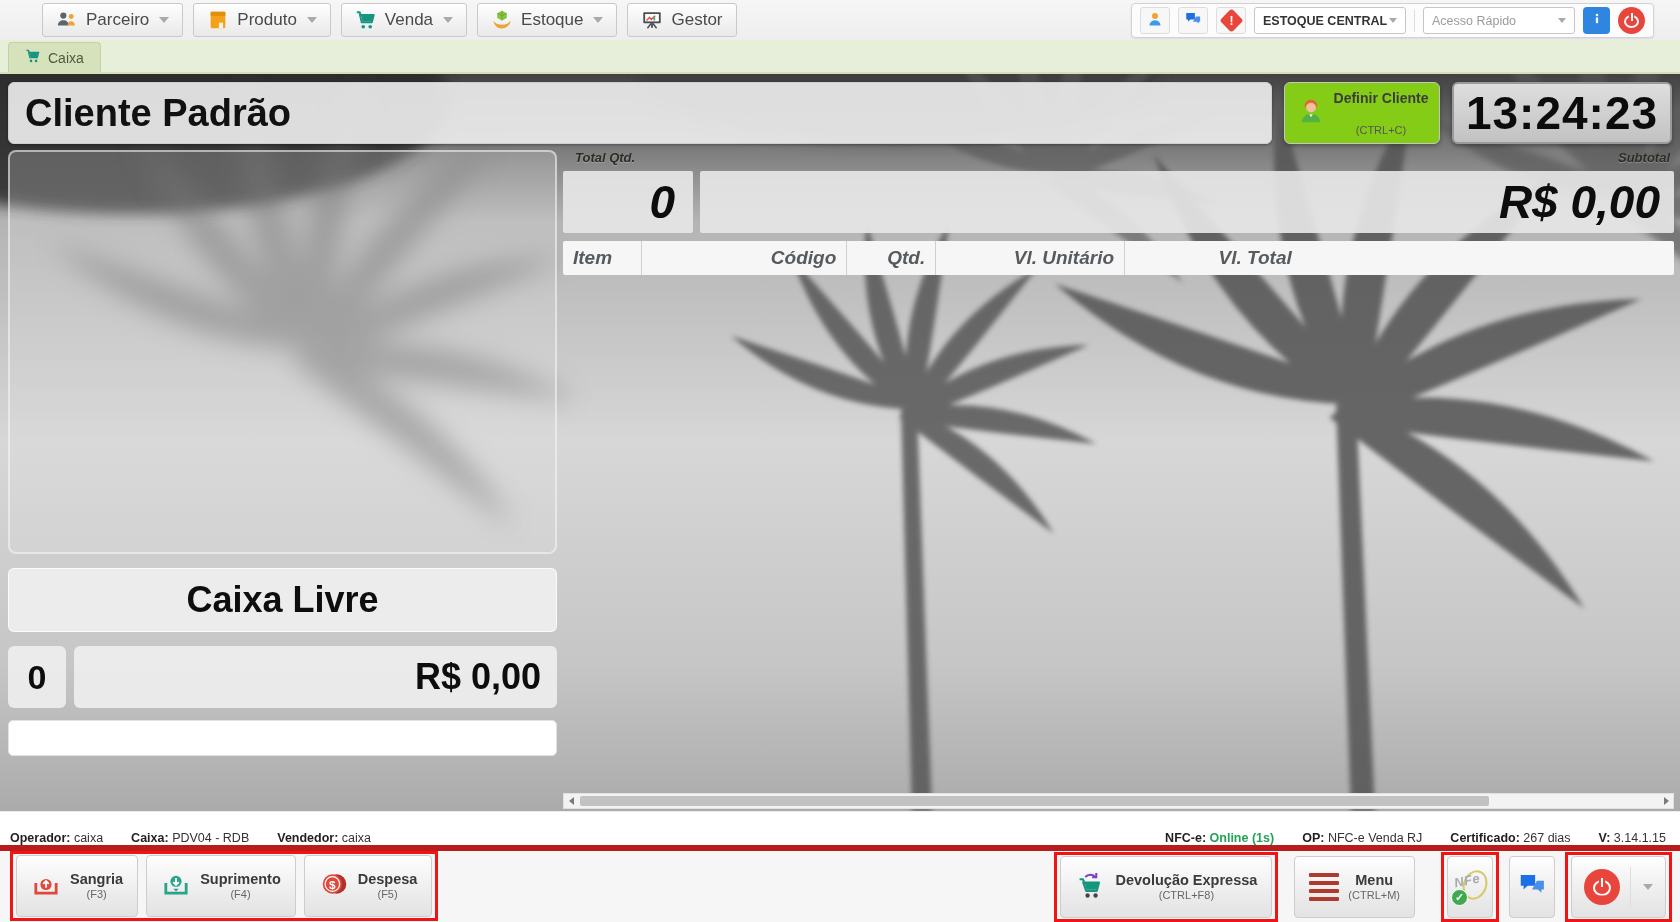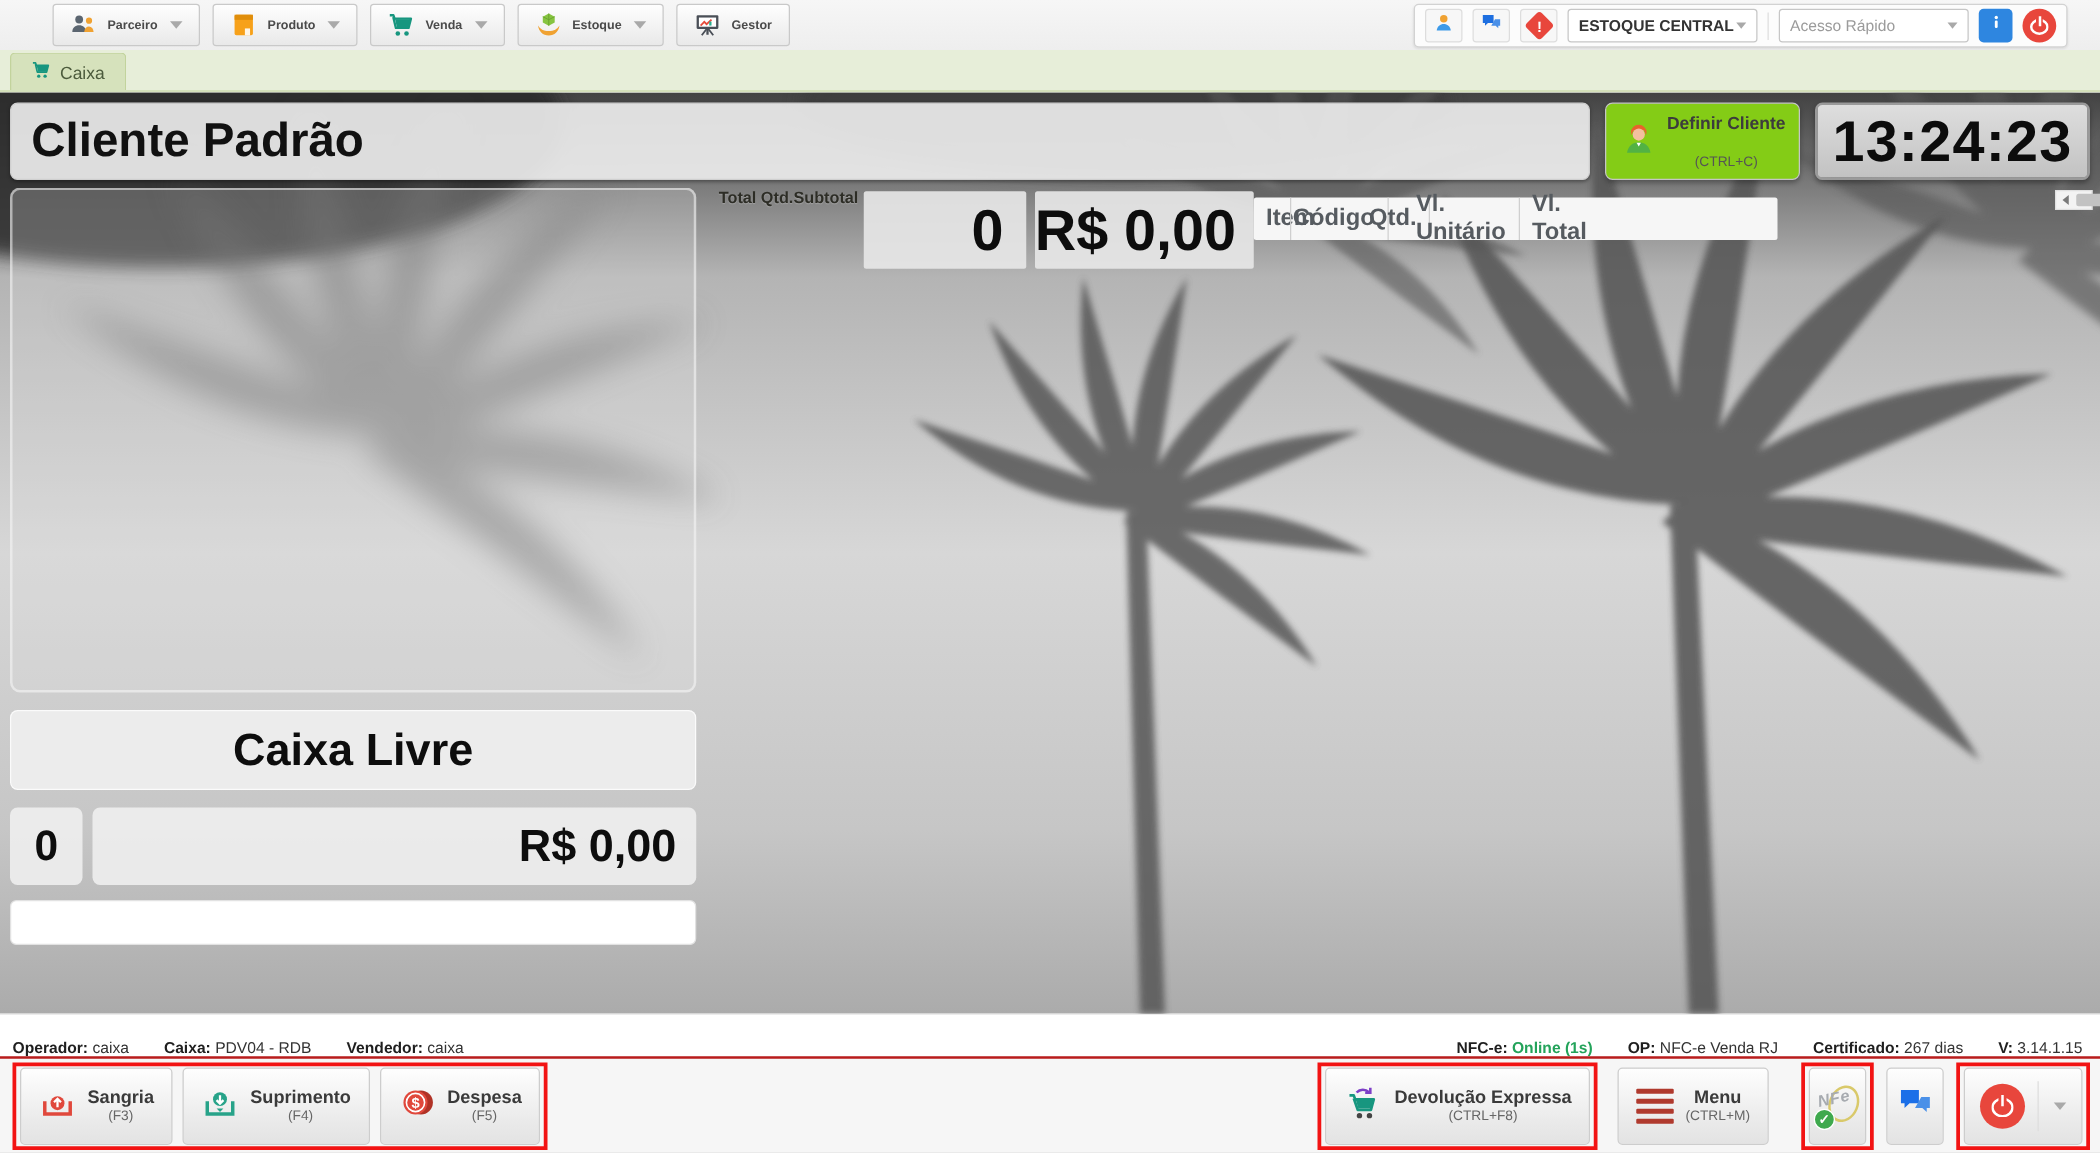--- a/index.html
+++ b/index.html
@@ -6,21 +6,21 @@
   html,body { width:1680px; height:922px; overflow:hidden; }
   body { font-family:"Liberation Sans", sans-serif; background:#fff; }
   .app { position:relative; width:1680px; height:922px; background:#fff; }
 
   
   .menubar { position:absolute; top:0; left:0; right:0; height:40px;
     background:linear-gradient(#f6f6f6,#eeeeee); display:flex; align-items:center; }
   .menubar-left { display:flex; align-items:center; gap:10px; margin-left:42px; }
   .menu-btn { height:34px; display:flex; align-items:center; gap:8px; padding:0 13px;
     background:linear-gradient(#fefefe,#e9e9e9); border:1px solid #c9c9c9; border-radius:3px;
-    font-size:10px; font-weight:bold; color:#4a4a4a; cursor:pointer; }
+    font-size:17px; font-weight:normal; color:#4a4a4a; cursor:pointer; }
   .menu-btn .ic { width:22px; height:22px; display:inline-flex; }
   .caret { width:0; height:0; border-left:5px solid transparent; border-right:5px solid transparent;
     border-top:6px solid #a9a9a9; display:inline-block; margin-left:2px; }
   .caret.sm { border-left-width:4px; border-right-width:4px; border-top-width:5px; }
 
   .top-toolbar { position:absolute; right:26px; top:3px; height:35px; display:flex; align-items:center;
     gap:8px; padding:0 8px; background:#fcfcfc; border:1px solid #d2d2d2; border-radius:4px;
     box-shadow:0 1px 2px rgba(0,0,0,.08); }
   .tool-ic-btn { width:30px; height:27px; display:flex; align-items:center; justify-content:center;
     background:#f7f7f7; border:1px solid #ddd; border-radius:3px; cursor:pointer; }
@@ -73,21 +73,21 @@
     border-radius:6px; display:flex; align-items:center; justify-content:center;
     font-size:36px; font-weight:bold; color:#0d0d0d; }
   .lp-row { display:flex; gap:8px; margin-top:14px; height:62px; }
   .lp-qty { width:58px; background:rgba(238,238,238,.9); border-radius:6px; display:flex; align-items:center;
     justify-content:center; font-size:34px; font-weight:bold; color:#0d0d0d; }
   .lp-amount { flex:1; background:rgba(238,238,238,.9); border-radius:6px; display:flex; align-items:center;
     justify-content:flex-end; padding-right:16px; font-size:36px; font-weight:bold; color:#0d0d0d; }
   .lp-input { height:36px; margin-top:12px; background:#fff; border:1px solid #e2e2e2; border-radius:5px; }
 
   
-  .right-panel { position:absolute; left:563px; right:6px; top:76px; bottom:2px; display:flex; flex-direction:row; }
+  .right-panel { position:absolute; left:563px; right:6px; top:76px; bottom:2px; display:flex; flex-direction:column;font-style:italic; }
   .totals-labels { height:18px; display:flex; justify-content:space-between; padding:0 4px 0 12px;
     font-size:13px; font-weight:bold; color:#2d2d26; text-shadow:0 1px 1px rgba(255,255,255,.25); }
   .totals-row { height:62px; margin-top:3px; display:flex; gap:7px; }
   .tot-qty { width:130px; background:rgba(230,230,230,.92); display:flex; align-items:center; justify-content:flex-end;
     padding-right:18px; font-size:46px; font-weight:bold; color:#0d0d0d; border-radius:2px; }
   .tot-sub { flex:1; background:rgba(230,230,230,.92); display:flex; align-items:center; justify-content:flex-end;
     padding-right:14px; font-size:46px; font-weight:bold; color:#0d0d0d; border-radius:2px; }
   .items-header { height:34px; margin-top:8px; display:flex; background:#f6f6f6; border-radius:2px;
     font-size:19px; font-weight:bold; color:#565b60; }
   .col { display:flex; align-items:center; padding:0 10px; border-left:1px solid #cfcfcf; }
@@ -107,21 +107,21 @@
   .statusbar { position:absolute; top:811px; left:0; right:0; height:34px; background:#fff;
     border-top:1px solid #ececec; display:flex; align-items:flex-end; justify-content:space-between;
     padding:0 14px 0 10px; font-size:12.5px; color:#333; }
   .sb-group { display:flex; gap:28px; }
   .sb-item b { font-weight:bold; color:#1f1f1f; }
   .sb-item span { font-weight:normal; color:#333; }
   .sb-item .online { color:#23a35a; font-weight:bold; }
 
   
   .actionbar { position:absolute; top:845px; left:0; right:0; height:77px; background:#f6f6f6;
-    border-top:2px solid #b91c1c; display:flex; align-items:center; }
+    border-top:6px solid #b91c1c; display:flex; }
   .red-box { border:3px solid #f21313; display:flex; align-items:center; gap:8px; padding:3px; height:70px; }
   .act-btn { height:62px; display:flex; align-items:center; gap:9px; padding:0 14px;
     background:linear-gradient(#fefefe,#eaeaea 70%,#e3e3e3); border:1px solid #cdcdcd; border-radius:4px; cursor:pointer; }
   .act-txt { line-height:1.15; text-align:center; }
   .act-txt .l1 { font-size:14.5px; font-weight:bold; color:#3a3a3a; white-space:nowrap; }
   .act-txt .l2 { font-size:11px; color:#666; }
   .left-actions { margin-left:10px; }
   .right-actions { margin-left:auto; margin-right:8px; display:flex; align-items:center; gap:10px; }
   .icon-act-btn { width:46px; height:62px; display:flex; align-items:center; justify-content:center;
     background:linear-gradient(#fefefe,#eaeaea 70%,#e3e3e3); border:1px solid #cdcdcd; border-radius:4px; cursor:pointer; }

